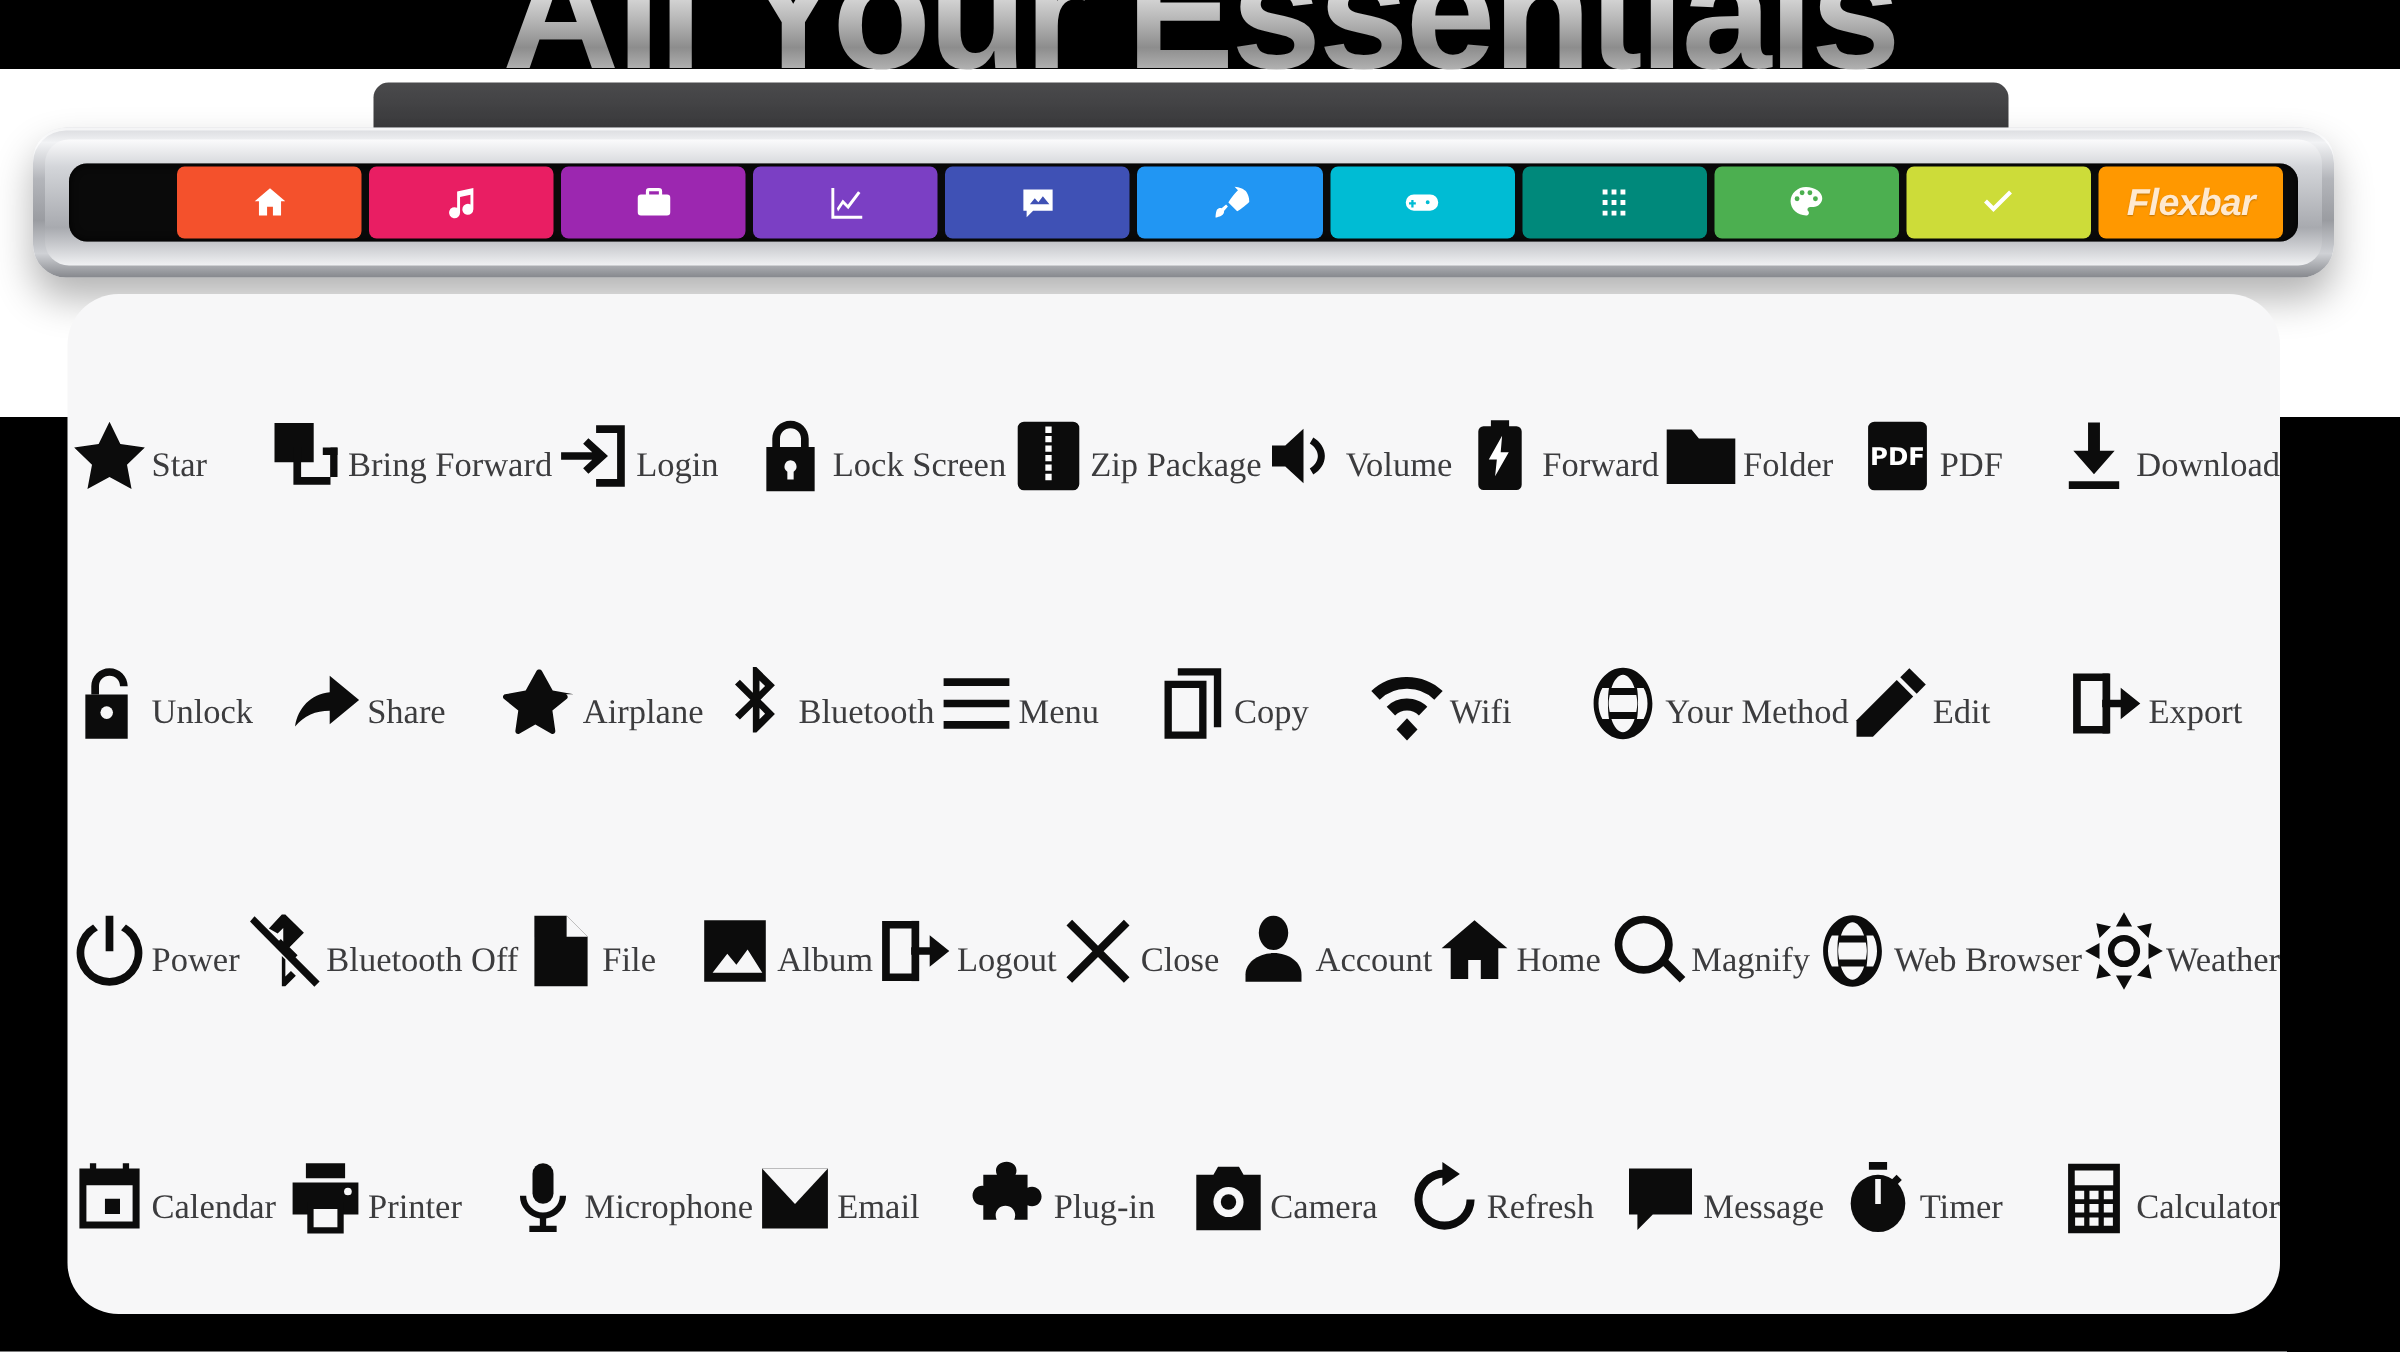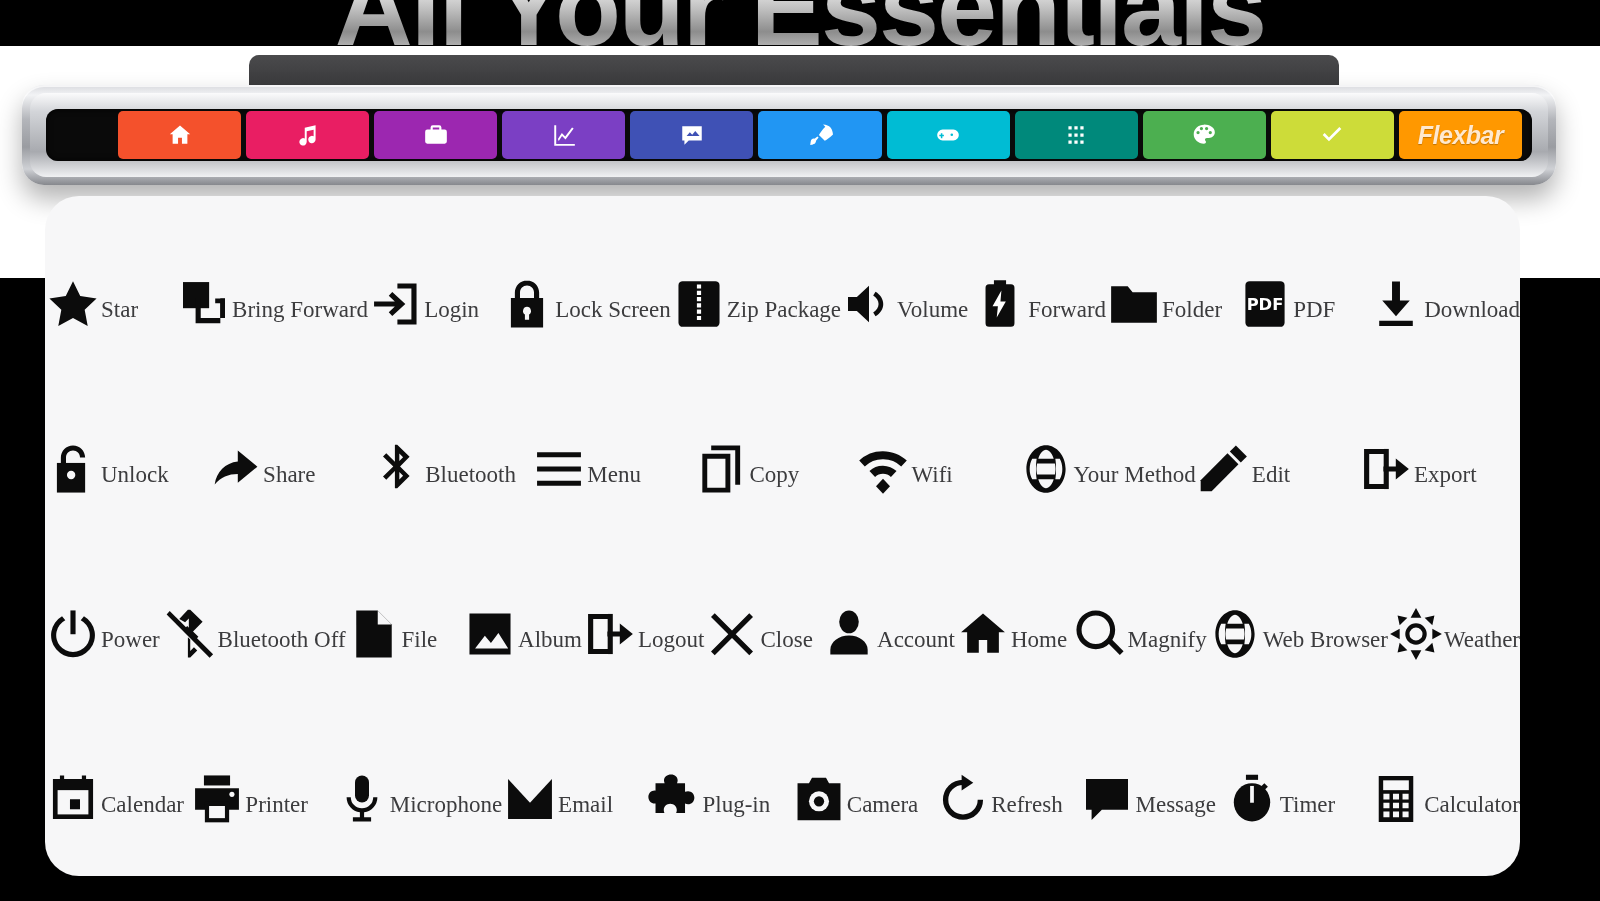--- a/index.html
+++ b/index.html
@@ -352,20 +352,28 @@
           <div class="cell-icon">
             <svg viewBox="0 0 24 24">
               <path d="M13.2 4.1 21.6 11l-8.4 6.9v-3.8c-4 0-7.3 1.4-9.9 4.5.8-5.4 4.5-9.2 9.9-9.8z"></path>
             </svg>
           </div>
           <div class="cell-label">Share</div>
         </div>
         <div class="grid-cell">
           <div class="cell-icon">
             <svg viewBox="0 0 24 24">
+              <path d="M21.4 10.2 14.9 9l-3.4-6.1c-.3-.6-1.3-.6-1.6 0L6.5 9 .1 10.2c-.6.1-.9.9-.4 1.4l4.5 3.6-.9 6.3c-.1.7.6 1.2 1.2.9l5-2.8 5 2.8c.6.3 1.3-.2 1.2-.9l-.9-6.3 4.5-3.6c.5-.5.2-1.3-.4-1.4z" transform="translate(1.5 0) scale(0.92)"></path>
+            </svg>
+          </div>
+          <div class="cell-label">Airplane</div>
+        </div>
+        <div class="grid-cell">
+          <div class="cell-icon">
+            <svg viewBox="0 0 24 24">
               <path d="M11.1 1.6h1l5.3 5.2-4.1 4.1 4.1 4.1-5.3 5.3h-1v-7.4L7.4 16.6 6 15.2l4.4-4.3L6 6.6l1.4-1.4 3.7 3.7zm1.9 3.8v3.2l1.6-1.6zm0 7.9v3.2l1.6-1.6z"></path>
             </svg>
           </div>
           <div class="cell-label">Bluetooth</div>
         </div>
         <div class="grid-cell">
           <div class="cell-icon">
             <svg viewBox="0 0 24 24">
               <path d="M2.6 4.8h18.8V7H2.6zm0 6.1h18.8v2.2H2.6zm0 6.1h18.8v2.2H2.6z"></path>
             </svg>

